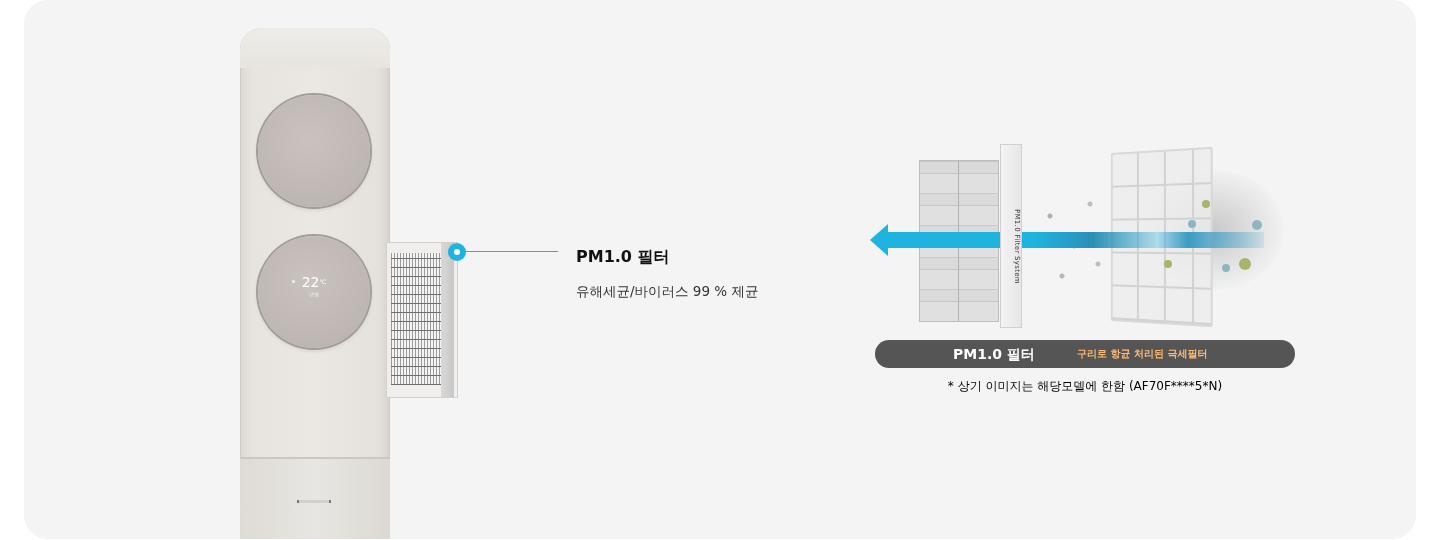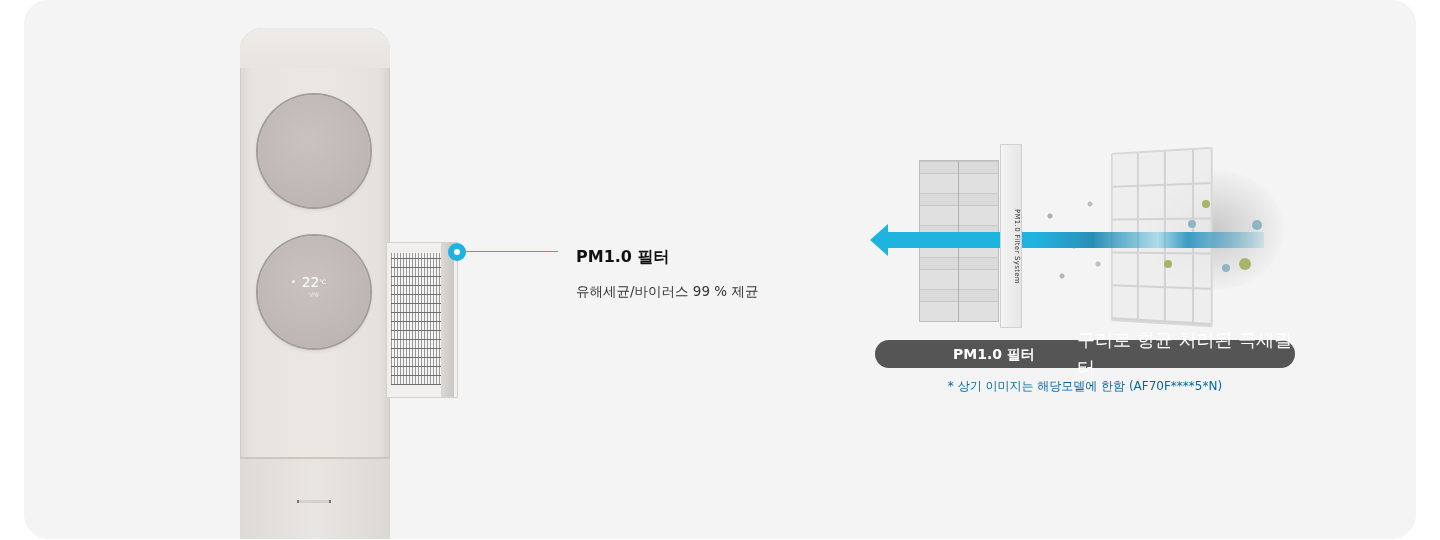--- a/index.html
+++ b/index.html
@@ -146,24 +146,24 @@
       border-top: 16px solid transparent; border-bottom: 16px solid transparent;
       border-right: 18px solid #1fb3e0;
     }
 
     .label-pill {
       position: absolute; left: 851px; top: 340px; width: 420px; height: 28px;
       background: #555555; border-radius: 14px;
       display: flex; align-items: center;
     }
     .pill-left { position: absolute; left: 78px; color: #fff; font-size: 14px; font-weight: bold; line-height: 28px; }
-    .pill-right { position: absolute; left: 202px; color: #ffffff; font-size: 18px; font-weight: normal; line-height: 28px; }
+    .pill-right { position: absolute; left: 202px; color: #fdba74; font-size: 10px; font-weight: bold; line-height: 28px; }
     .disclaimer {
       position: absolute; left: 851px; top: 378px; width: 420px; text-align: center;
-      font-size: 12px; color: #0369a1;
+      font-size: 12px; color: #000000;
     }
   </style>
 </head>
 <body>
 
 <div class="card">
 
   <div class="ac-unit">
     <div class="ac-top-band"></div>
     <div class="ac-panel"></div>

